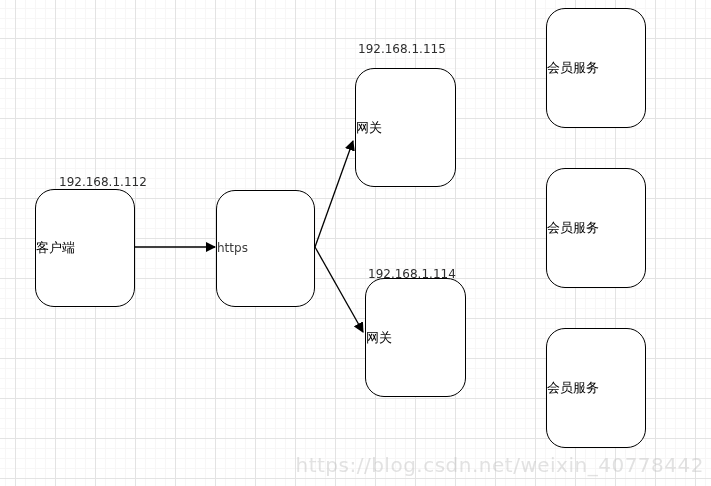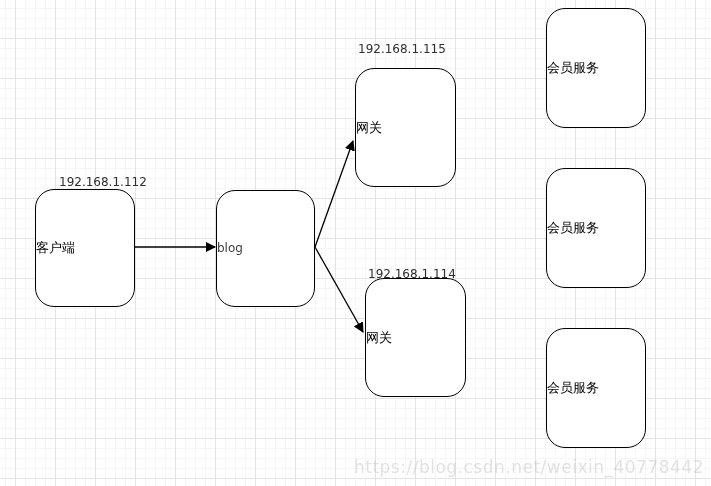--- a/index.html
+++ b/index.html
@@ -44,21 +44,21 @@
   .ip-label {
     position: absolute;
     color: #2e2e2e;
     font-size: 12px;
     white-space: nowrap;
   }
   .watermark {
     position: absolute;
     right: 7px;
     bottom: 9px;
-    font-size: 17px;
+    font-size: 20px;
     color: rgba(190, 190, 190, 0.45);
     letter-spacing: 0.5px;
     white-space: nowrap;
     user-select: none;
   }
 </style>
 </head>
 <body>
 
 <div class="canvas">
@@ -76,21 +76,21 @@
 
   <div class="ip-label" style="left:59px;  top:175px;">192.168.1.112</div>
   <div class="ip-label" style="left:358px; top:42px;">192.168.1.115</div>
   <div class="ip-label" style="left:368px; top:267px;">192.168.1.114</div>
 
   <div class="node" style="left:35px; top:189px; width:100px; height:118px;">
     <span class="node-label">客户端</span>
   </div>
 
   <div class="node node-nginx" style="left:216px; top:190px; width:99px; height:117px;">
-    <span class="node-label">blog</span>
+    <span class="node-label">https</span>
   </div>
 
   <div class="node" style="left:355px; top:68px; width:101px; height:119px;">
     <span class="node-label">网关</span>
   </div>
 
   <div class="node" style="left:365px; top:278px; width:101px; height:119px;">
     <span class="node-label">网关</span>
   </div>
 

